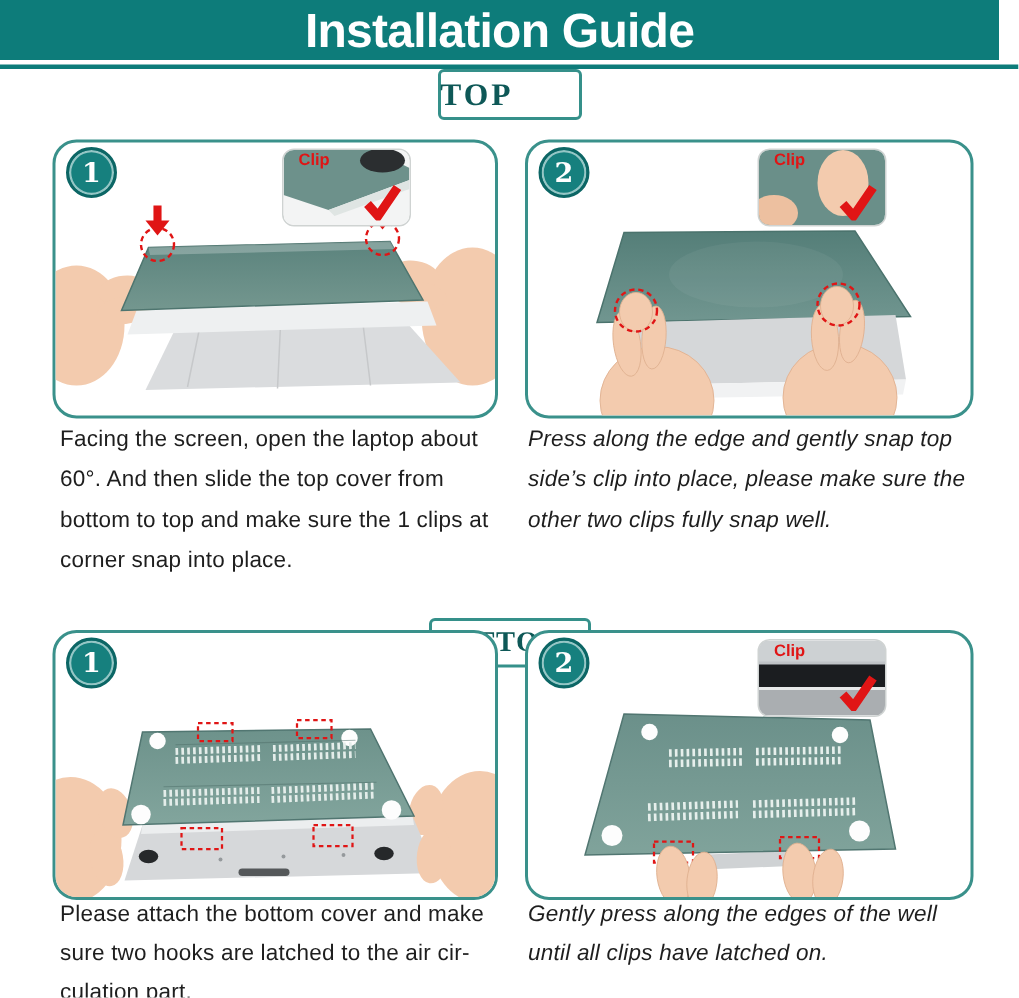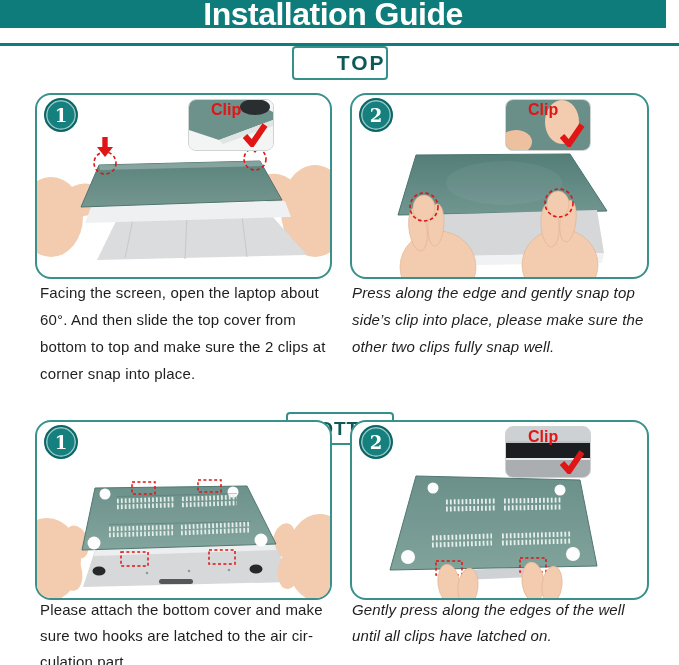--- a/index.html
+++ b/index.html
@@ -7,28 +7,28 @@
     --panel-border:#3a918b;
     --label-teal:#0e5857;
     --red:#e01515;
     --skin:#f3cbae;
   }
   html,body{margin:0;padding:0;}
   body{
     width:679px;height:665px;position:relative;background:#ffffff;
     font-family:"Liberation Sans",sans-serif;overflow:hidden;
   }
-  .banner{position:absolute;top:0;left:0;right:13px;height:28px;background:var(--teal);
+  .banner{position:absolute;top:0;left:0;right:13px;height:40px;background:var(--teal);
     display:flex;align-items:center;justify-content:center;}
   .banner h1{margin:0;color:#ffffff;font-size:32px;font-weight:bold;letter-spacing:-0.5px;}
   .banner-rule{position:absolute;top:43px;left:0;right:0;height:3px;background:var(--teal);}
 
   .section-label{position:absolute;left:50%;transform:translateX(-50%);background:#ffffff;
     border:2px solid #35908a;border-radius:4px;color:var(--label-teal);
-    font-family:Liberation Sans, sans-serif;font-weight:bold;text-align:right;}
+    font-family:Liberation Serif, serif;font-weight:bold;text-align:left;}
   #label-top{top:46px;width:92px;height:30px;line-height:30px;font-size:21px;letter-spacing:2px;}
   #label-bottom{top:372px;width:104px;height:29px;line-height:29px;font-size:19px;letter-spacing:1px;margin-top:40px;}
 
   .panel{position:absolute;border:2px solid var(--panel-border);border-radius:16px;
     background:#ffffff;overflow:hidden;}
   #p1{left:35px;top:93px;width:293px;height:182px;}
   #p2{left:350px;top:93px;width:295px;height:182px;}
   #p3{left:35px;top:420px;width:293px;height:176px;}
   #p4{left:350px;top:420px;width:295px;height:176px;}
 
@@ -36,21 +36,21 @@
 
   .badge{position:absolute;top:3px;left:7px;width:30px;height:30px;border-radius:50%;
     background:#16807e;border:2px solid #0c6665;color:#ffffff;
     font-family:"DejaVu Serif",serif;font-weight:bold;font-size:18px;
     display:flex;align-items:center;justify-content:center;
     box-shadow:inset 0 0 0 1.5px rgba(255,255,255,.55);}
 
   .inset{position:absolute;top:4px;right:56px;width:84px;height:50px;border-radius:8px;
     overflow:hidden;border:1px solid #cfd3d2;}
   .inset-bg{position:absolute;left:0;top:0;width:100%;height:100%;}
-  .inset-label{position:absolute;top:1px;left:22px;color:var(--red);font-weight:bold;font-size:16px;}
+  .inset-label{position:absolute;top:1px;left:10px;color:var(--red);font-weight:bold;font-size:11px;}
   .check{position:absolute;right:5px;bottom:3px;width:26px;height:24px;}
   .check path{stroke:var(--red);stroke-width:6;fill:none;}
 
   .caption{position:absolute;white-space:pre;color:#1e1e1e;font-size:15px;letter-spacing:0.15px;}
   .cap-top{top:279px;line-height:27px;}
   .cap-bottom{top:597px;line-height:26px;}
   #cap1,#cap3{left:40px;}
   #cap2,#cap4{left:352px;font-style:italic;}
 </style>
 </head>
@@ -146,21 +146,21 @@
       <path d="M3,13 L10,21 L23,2"></path>
     </svg>
   </div>
   <div class="badge">
     <span>2</span>
   </div>
 </div>
 
 <div class="caption cap-top" id="cap1">Facing the screen, open the laptop about
 60°. And then slide the top cover from
-bottom to top and make sure the 2 clips at
+bottom to top and make sure the 1 clips at
 corner snap into place.</div>
 <div class="caption cap-top" id="cap2">Press along the edge and gently snap top
 side’s clip into place, please make sure the
 other two clips fully snap well.</div>
 
 <div class="section-label" id="label-bottom">BOTTOM</div>
 
 <div class="panel" id="p3">
   <svg class="illus" viewBox="0 0 293 176" preserveAspectRatio="none">
     <defs>

